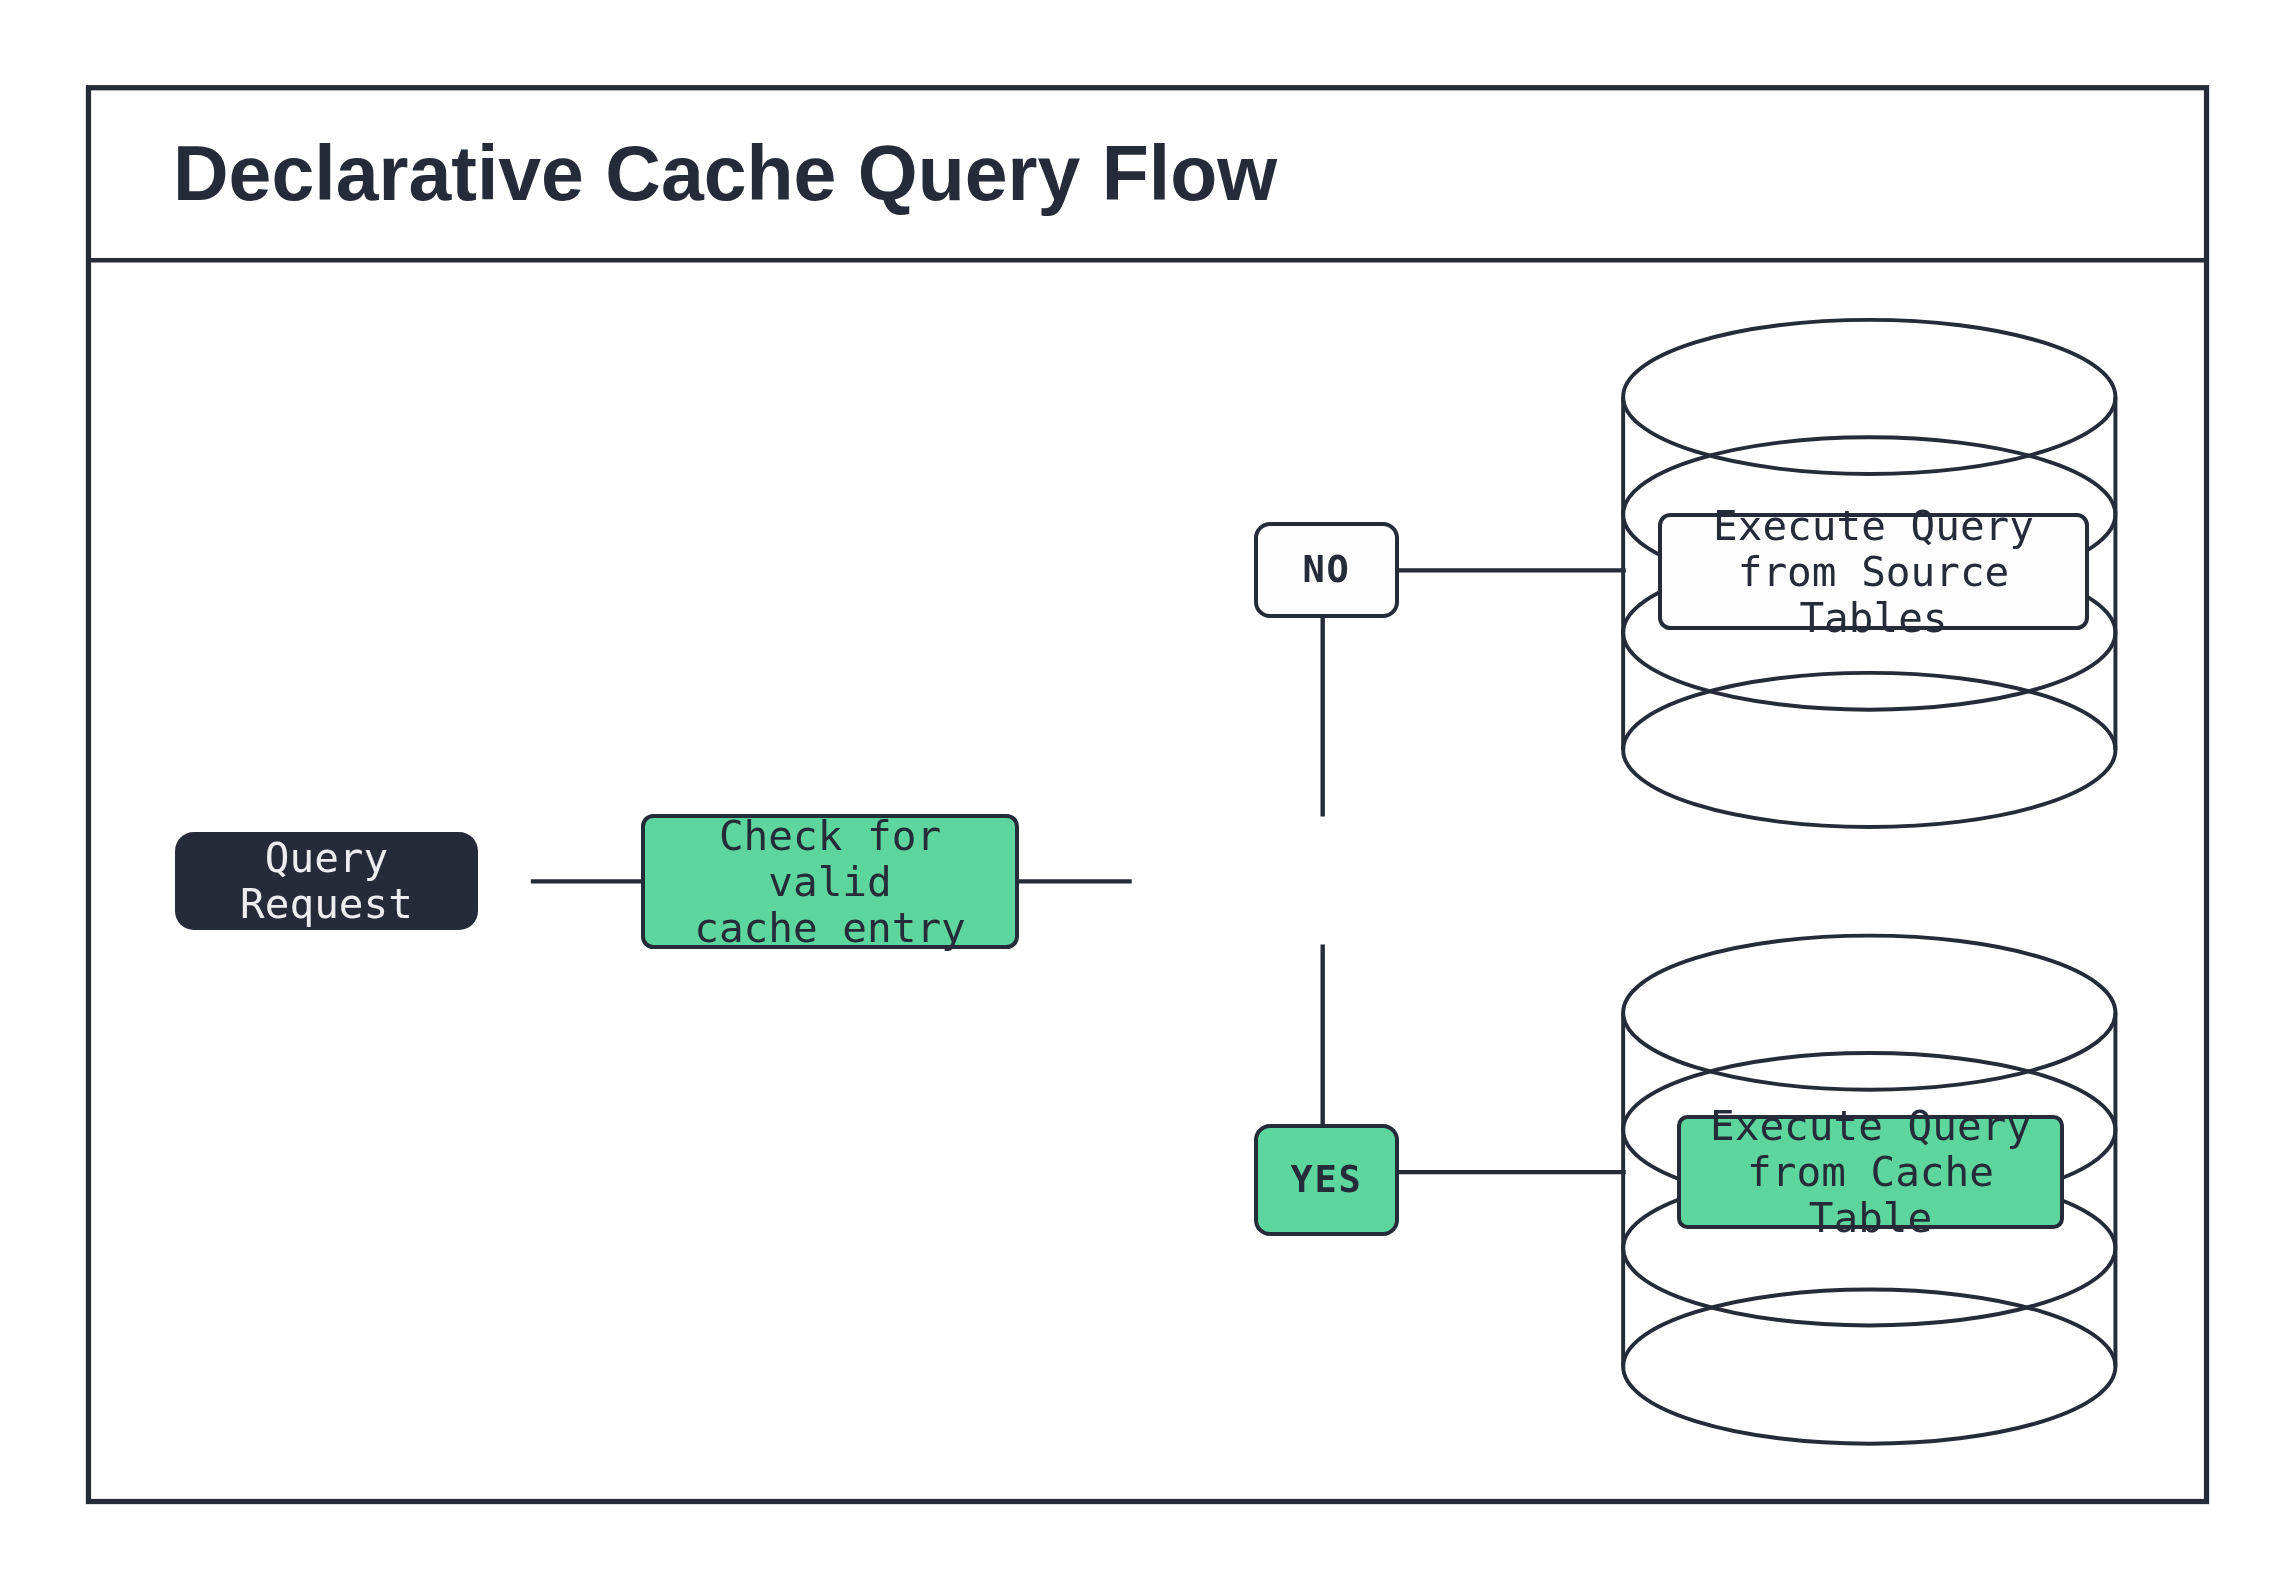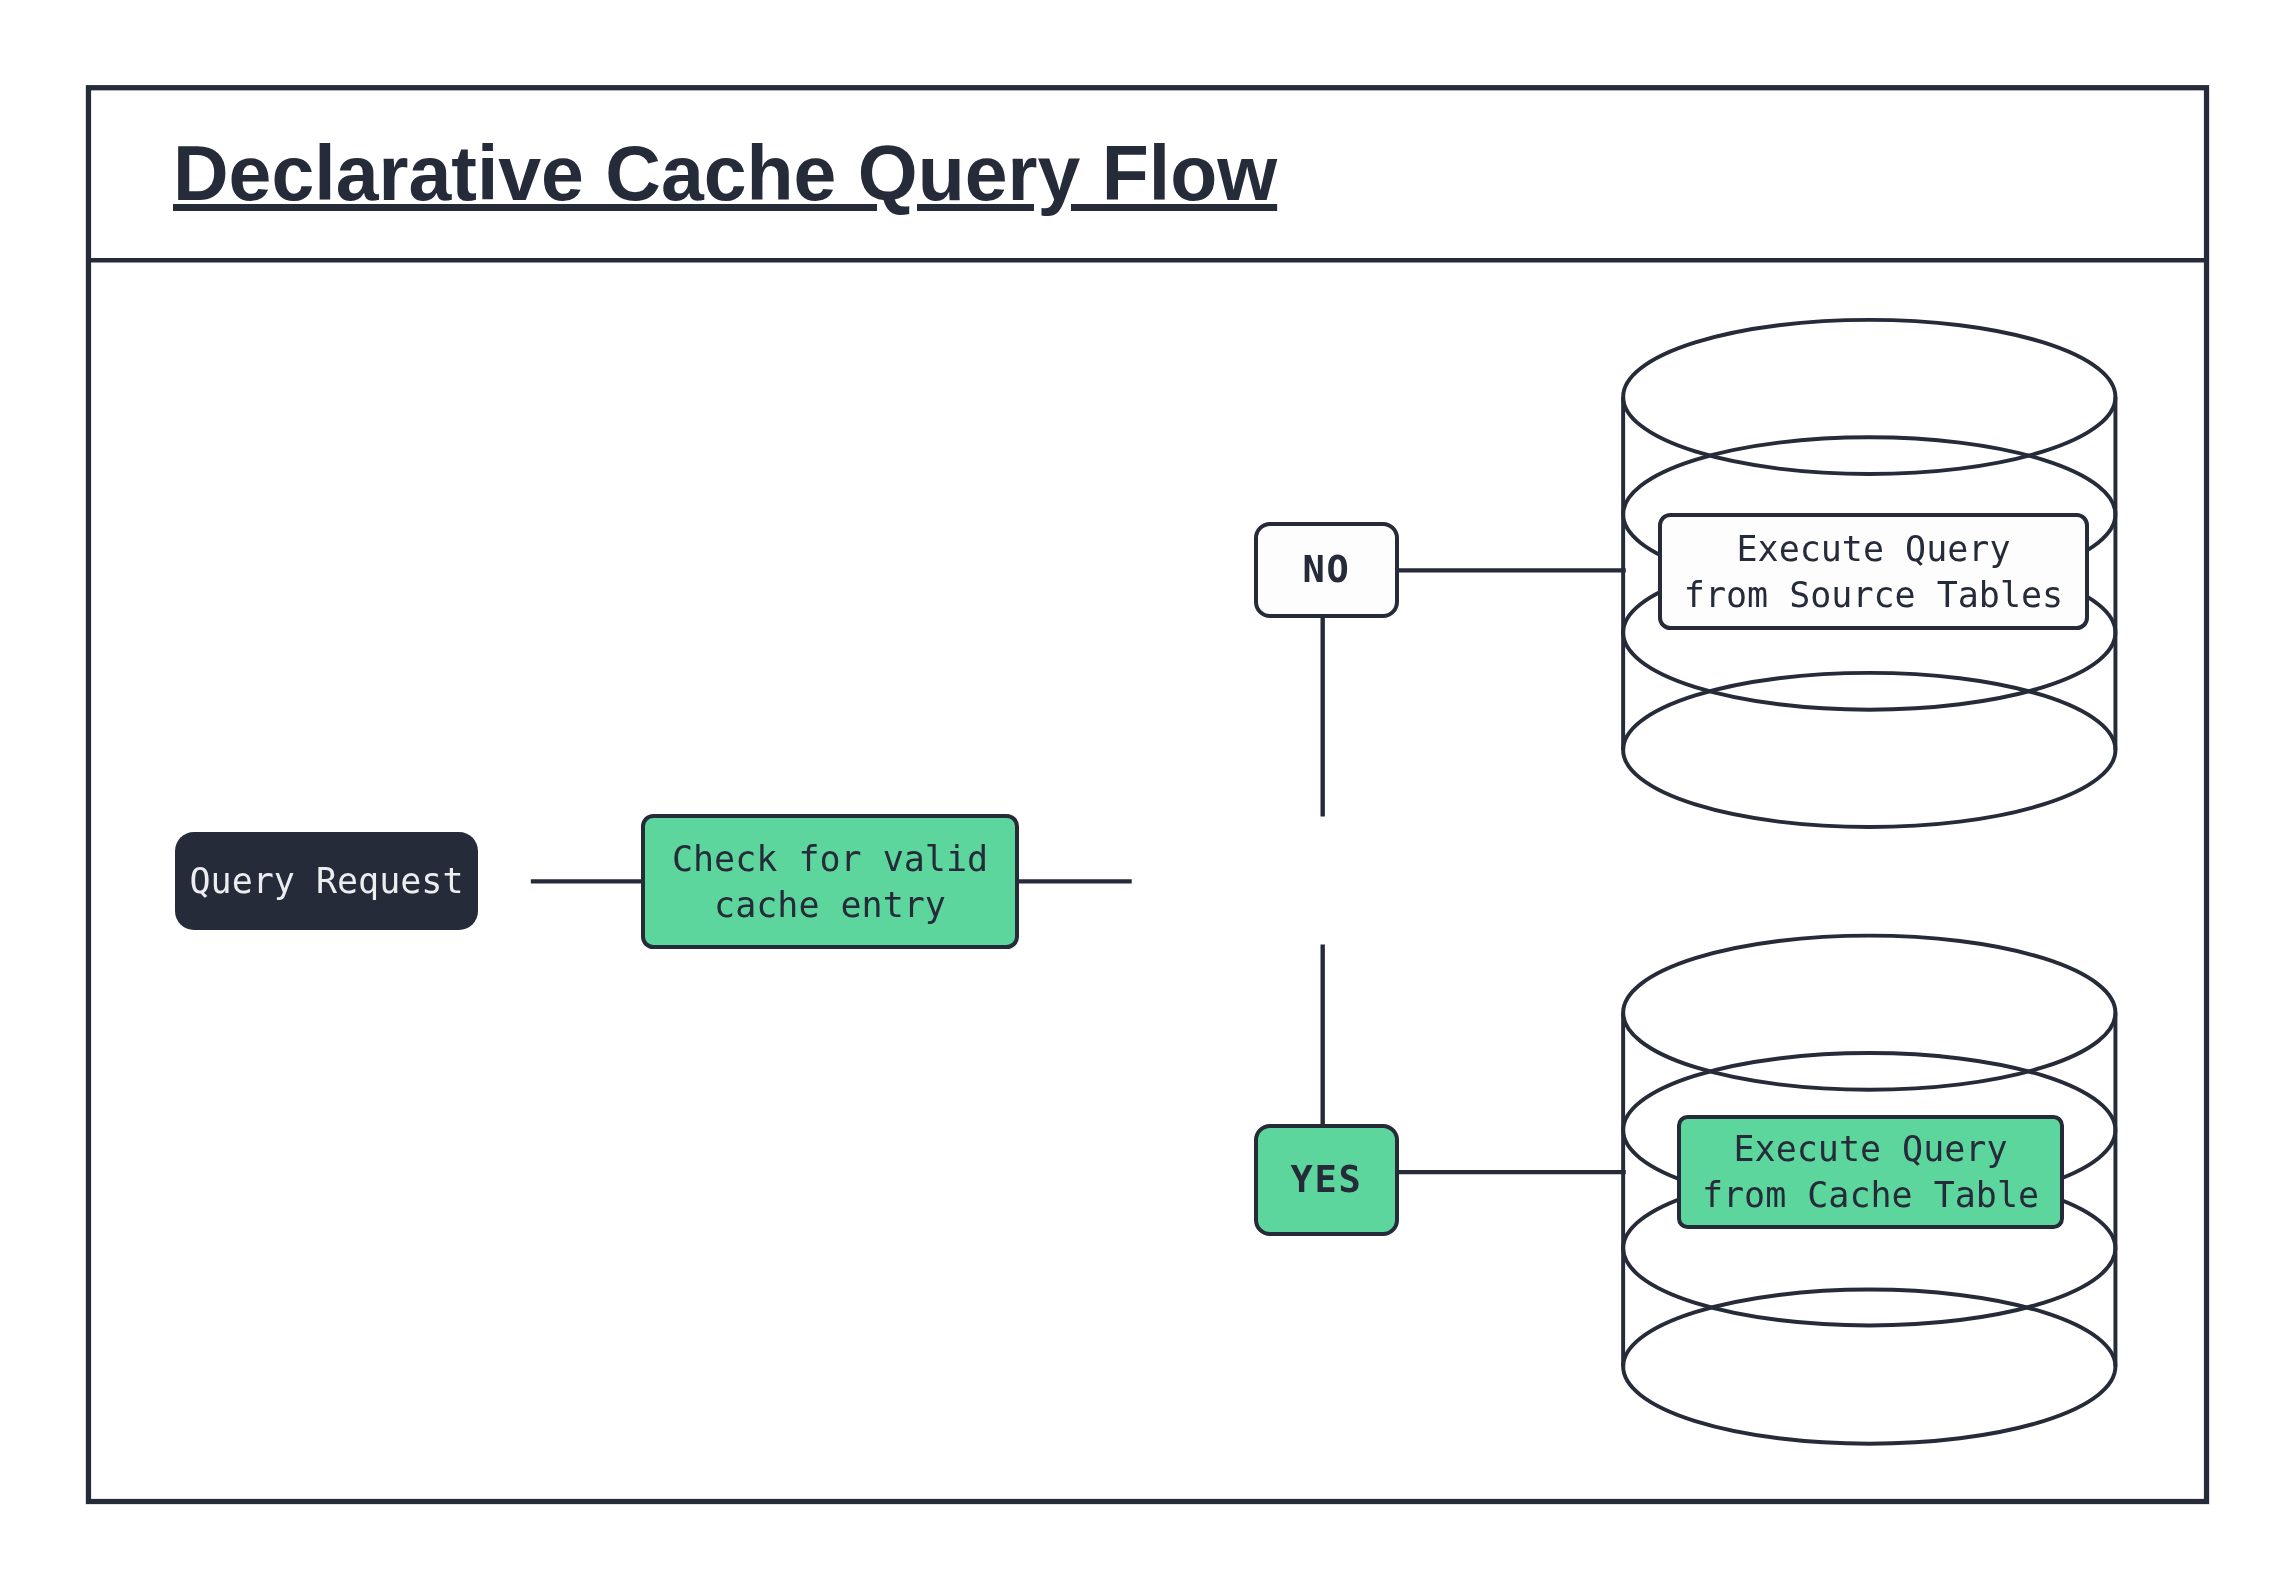--- a/index.html
+++ b/index.html
@@ -17,28 +17,27 @@
     font-family:"DejaVu Sans Mono", monospace;
     overflow:hidden;
   }
   .stage svg{position:absolute;left:0;top:0;}
   .title{
     position:absolute;left:173px;top:131px;
     font-family:"Liberation Sans", sans-serif;
     font-weight:700;font-size:77px;line-height:84px;
     color:var(--navy);
     white-space:nowrap;
-    text-decoration:underline;
   }
   .node{
     position:absolute;
     display:flex;align-items:center;justify-content:center;
     text-align:center;
     box-sizing:border-box;
-    font-size:35px;line-height:46px;
+    font-size:41px;line-height:46px;
     white-space:pre-line;
     z-index:2;
   }
   .dark-node{background:var(--navy);color:var(--text-light);}
   .green-node{background:var(--green);color:var(--navy);border:4.4px solid var(--navy);}
   .white-node{background:var(--box-white);color:var(--navy);border:4.4px solid var(--navy);}
 
   .query-request{left:175px;top:832px;width:303px;height:98px;border-radius:19px;}
   .check-cache{left:641px;top:814px;width:378px;height:135px;border-radius:12.3px;text-align:center;}
   .decision{left:1128px;top:815px;width:394px;height:133px;border-radius:19px;}

